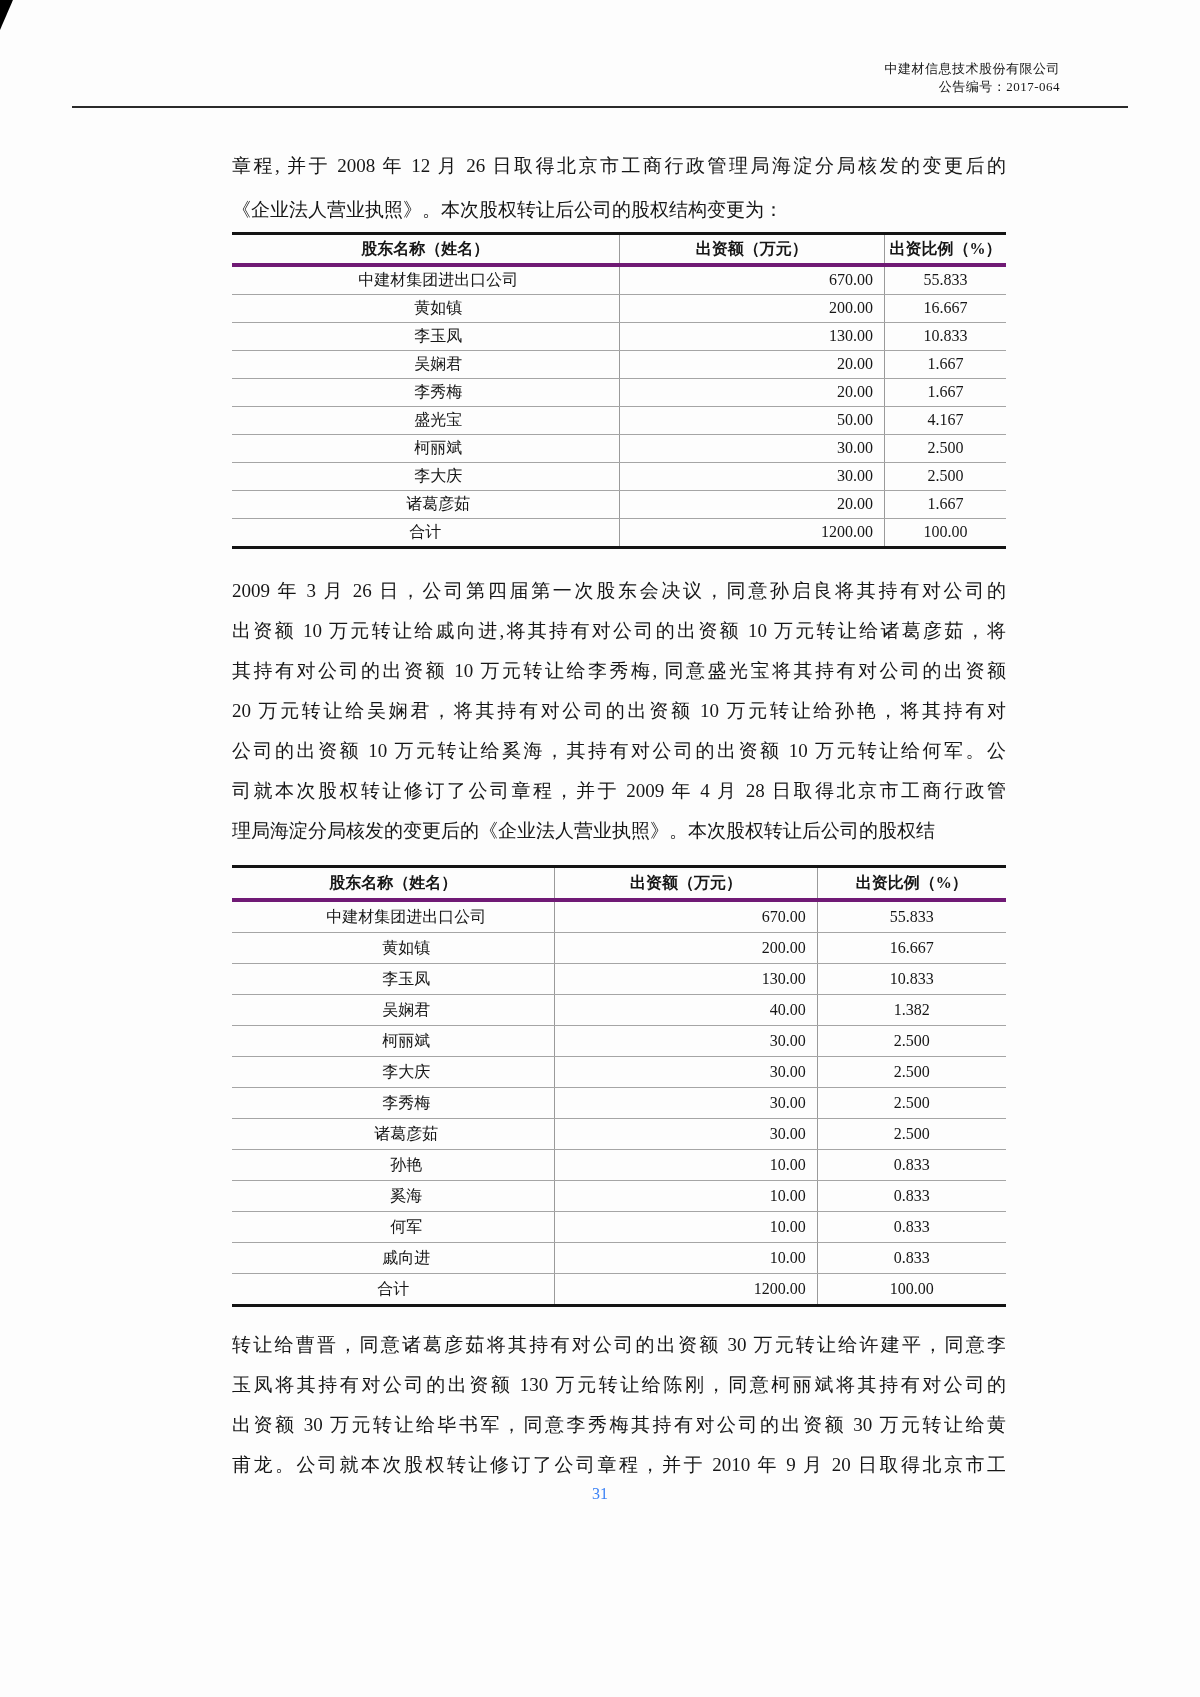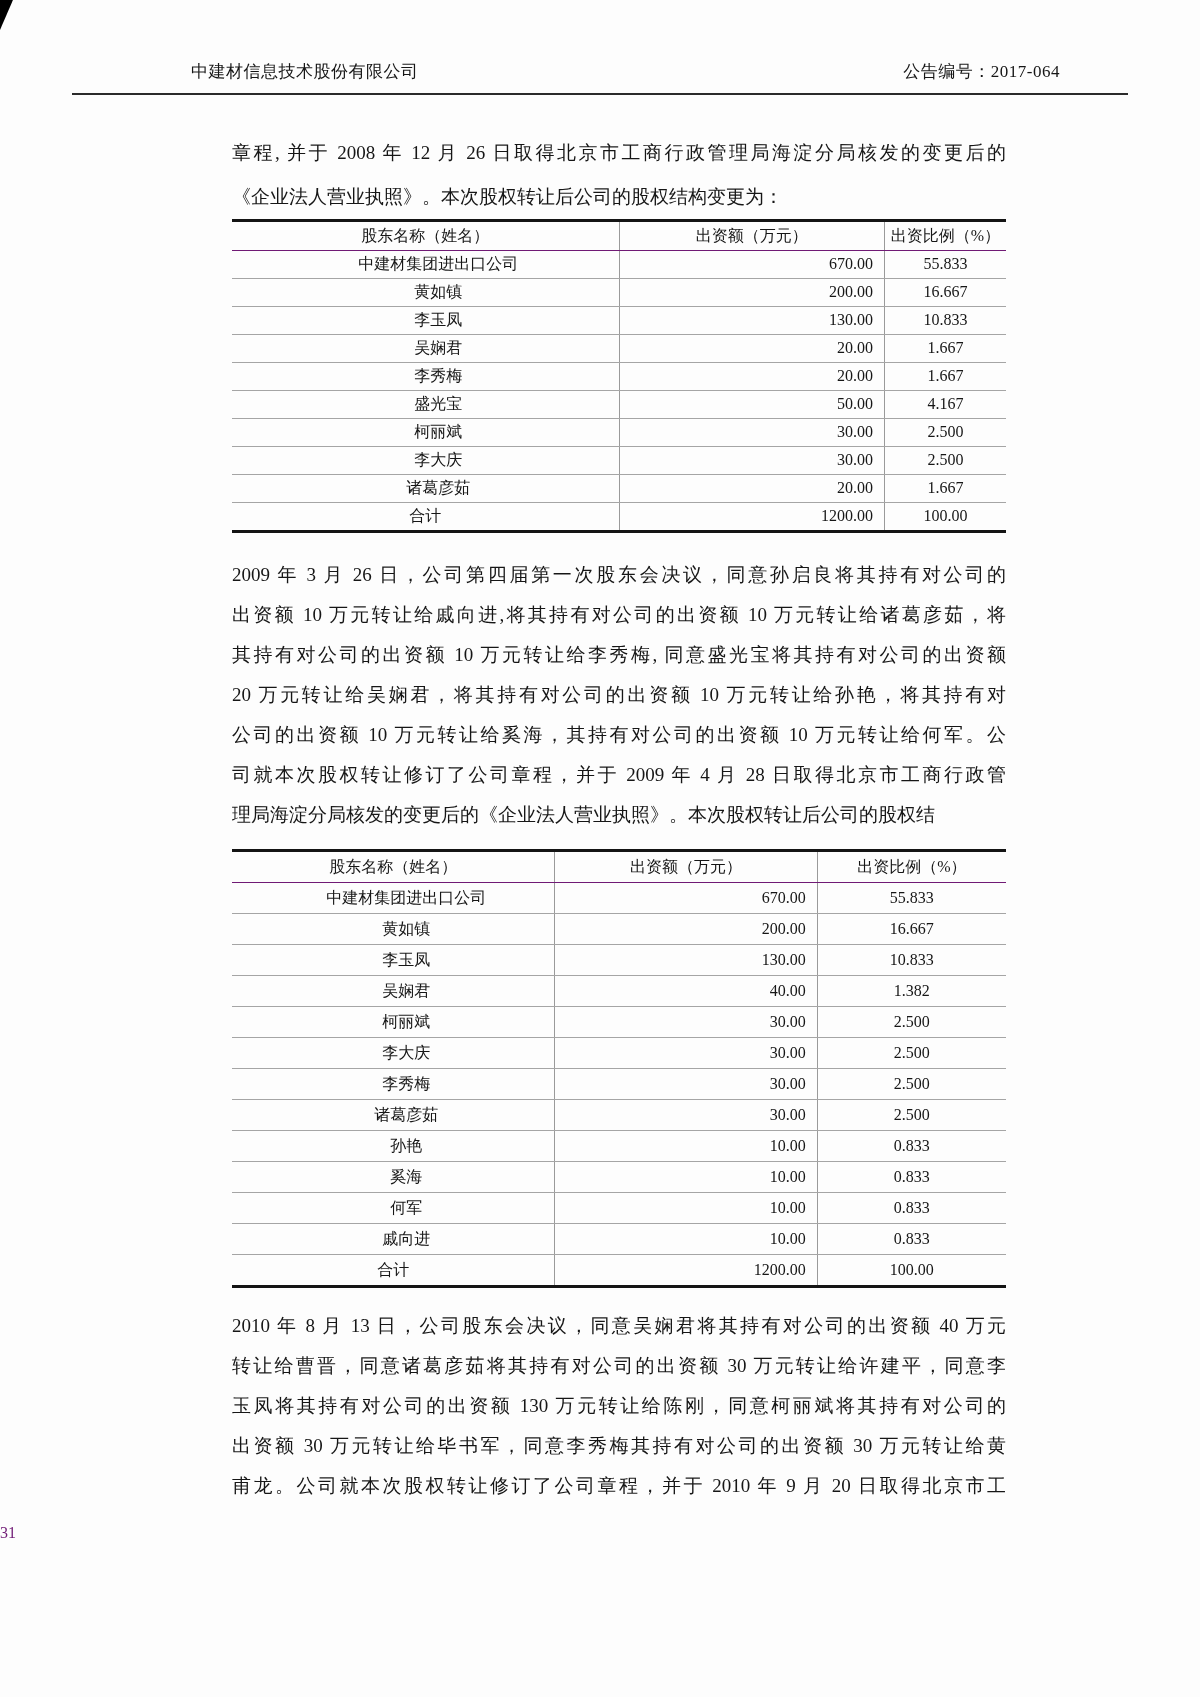--- a/index.html
+++ b/index.html
@@ -4,48 +4,48 @@
 <style>
   html,body{margin:0;padding:0;}
   body{
     width:1200px;height:1697px;background:#fdfdfd;overflow:hidden;position:relative;
     font-family:"Liberation Serif","DejaVu Serif",serif;color:#161616;
   }
   .corner-mark{position:absolute;top:0;left:0;width:18px;height:30px;background:#000;
     clip-path:polygon(0 0,72% 0,0 100%);}
   .hdrwrap{margin:60px 72px 0 72px;}
   .hdrrow{display:flex;justify-content:space-between;align-items:flex-end;
-    padding:0 68px 0 119px;font-size:17px;letter-spacing:0.5px;}
+    padding:0 68px 0 119px;font-size:13px;letter-spacing:0.5px;flex-direction:column;}
   .rule{border-bottom:2px solid #2b2b2b;margin-top:10px;}
   .content{width:774px;margin:0 0 0 232px;}
   .para{font-size:19px;}
   .para .line{text-align:justify;text-align-last:justify;line-height:40px;height:40px;overflow:hidden;}
   .para .line:last-child{text-align-last:left;}
   .para.flush .line:last-child{text-align-last:justify;}
   .para.p1 .line{line-height:44px;height:44px;}
   .p1{margin-top:36px;}
   .p2{margin-top:22px;}
   .p3{margin-top:18px;}
   table.t{width:774px;border-collapse:collapse;table-layout:fixed;
     border-top:3px solid #141414;border-bottom:3px solid #141414;font-size:16px;}
   table.t2{margin-top:14px;}
-  .t th{font-weight:normal;text-align:center;border-bottom:1px solid #701a75;}
+  .t th{font-weight:bold;text-align:center;border-bottom:4px solid #701a75;}
   .t td,.t th{padding:0;line-height:1.15;vertical-align:middle;}
   .t td{border-bottom:1px solid #a5a5a5;}
   .t td+td,.t th+th{border-left:1px solid #9a9a9a;}
   .t tbody tr:last-child td{border-bottom:none;}
   .t .c0{text-align:center;padding-left:26px;}
   .t .c1{text-align:right;padding-right:11px;}
   .t .c2{text-align:center;}
   .t tbody tr:last-child td.c0{text-align:center;padding-left:0;}
   .t1 th{height:28px;}
   .t1 td{height:27px;}
   .t2 th{height:30px;}
   .t2 td{height:30px;}
-  .pagenum{margin-top:18px;text-align:left;font-size:16px;color:#701a75;}
+  .pagenum{text-align:center;font-size:16px;color:#3b82f6;}
 </style>
 </head>
 <body>
 
 <div>
   <div class="corner-mark"></div>
 
   <div class="hdrwrap">
     <div class="hdrrow">
       <span>中建材信息技术股份有限公司</span>
@@ -243,21 +243,20 @@
           <tr>
             <td class="c0">合计</td>
             <td class="c1">1200.00</td>
             <td class="c2">100.00</td>
           </tr>
         </tbody>
     </table>
 
     <div class="para p3 flush">
 
-    <div class="line">2010 年 8 月 13 日，公司股东会决议，同意吴娴君将其持有对公司的出资额 40 万元</div>
         <div class="line">转让给曹晋，同意诸葛彦茹将其持有对公司的出资额 30 万元转让给许建平，同意李</div>
         <div class="line">玉凤将其持有对公司的出资额 130 万元转让给陈刚，同意柯丽斌将其持有对公司的</div>
         <div class="line">出资额 30 万元转让给毕书军，同意李秀梅其持有对公司的出资额 30 万元转让给黄</div>
         <div class="line">甫龙。公司就本次股权转让修订了公司章程，并于 2010 年 9 月 20 日取得北京市工</div>
       </div>
 
   </div>
 
   <div class="pagenum">31</div>
 </div>

